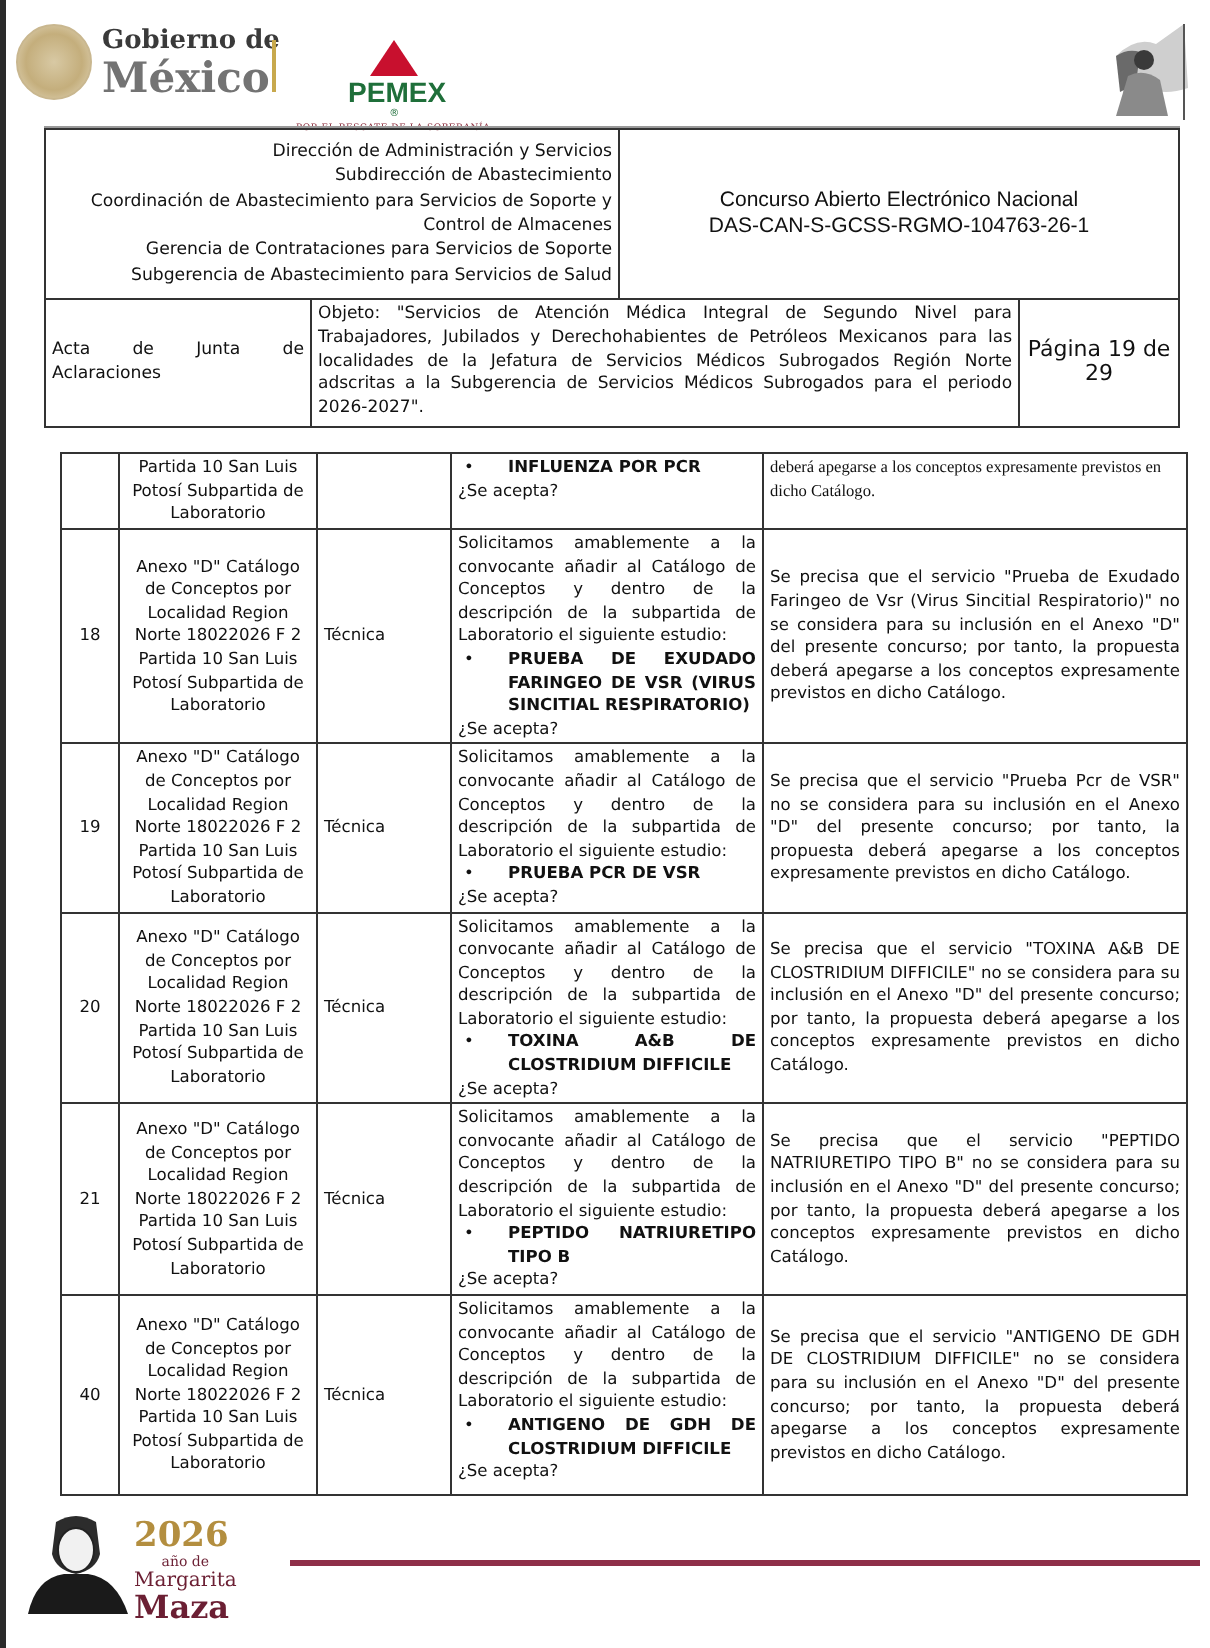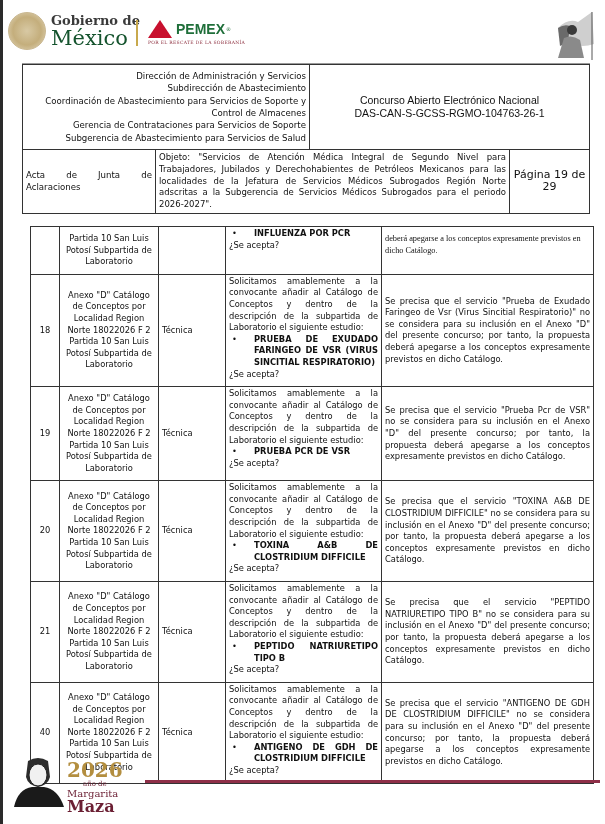--- a/index.html
+++ b/index.html
@@ -6,61 +6,61 @@
   body {
     width: 605px; height: 824px; background: #ffffff; position: relative; overflow: hidden;
     font-family: "DejaVu Sans", sans-serif; color: #111;
   }
   .left-edge { position: absolute; left: 0; top: 0; width: 3px; height: 824px; background: #2a2a2a; }
   
   .gob-logo { position: absolute; left: 8px; top: 12px; display: flex; align-items: center; }
   .seal { width: 36px; height: 36px; border-radius: 50%; background: radial-gradient(circle, #d8c9a4 0%, #c4ae7c 55%, #e6dcc3 100%); border: 1px solid #c9b78f; }
   .gob-text { margin-left: 5px; line-height: 1; color: #6b1f33; font-family: "DejaVu Serif", serif; }
   .gob-text .l1 { font-size: 13px; font-weight: bold; color: #3a3a3a; }
-  .gob-text .l2 { font-size: 21px; font-weight: normal; color: #14532d; margin-top: 1px; }
+  .gob-text .l2 { font-size: 21px; font-weight: bold; color: #737373; margin-top: 1px; }
   .vsep { position: absolute; left: 136px; top: 20px; width: 2px; height: 26px; background: #c8a94d; }
   .pemex { position: absolute; left: 148px; top: 20px; }
-  .pemex .top { display: flex; align-items: center; }
+  .pemex .top { display: flex; align-items: center; flex-direction: column; }
   .pemex .mark { width: 0; height: 0; border-left: 12px solid transparent; border-right: 12px solid transparent; border-bottom: 18px solid #c8102e; position: relative; }
   .pemex .name { font-family: "Liberation Sans", sans-serif; font-weight: bold; font-size: 14px; color: #1f6f3a; margin-left: 4px; }
   .pemex .reg { font-size: 5px; color: #1f6f3a; margin-left: 1px; }
   .pemex .slogan { font-family: "DejaVu Serif", serif; font-size: 4.5px; color: #8a2a3a; letter-spacing: 0.3px; margin-top: 2px; }
   .flag-figure { position: absolute; left: 548px; top: 8px; width: 50px; height: 52px; }
   .header-rule { position: absolute; left: 22px; top: 63px; width: 568px; height: 1px; background: #9a9a9a; }
 
   
   .hdr { position: absolute; left: 22px; top: 64px; width: 567px; border-collapse: collapse; table-layout: fixed; }
   .hdr td { border: 1px solid #333; padding: 2px 3px; font-size: 8.6px; vertical-align: middle; line-height: 12.3px; }
   .hdr .org { text-align: right; height: 80px; }
   .hdr .concurso { text-align: center; font-family: "Liberation Sans", sans-serif; font-size: 10.5px; line-height: 13px; }
   .hdr .acta { text-align: justify; text-align-last: justify; height: 58px; }
   .hdr .acta span { display: block; }
   .hdr .acta .last { text-align-last: left; }
   .hdr .objeto { text-align: justify; font-size: 8.5px; line-height: 11.8px; }
   .hdr .pagina { text-align: center; font-size: 11px; }
 
   
   .main { position: absolute; left: 30px; top: 226px; width: 563px; border-collapse: collapse; table-layout: fixed; }
-  .main td { border: 1px solid #333; font-size: 8.3px; line-height: 11.6px; vertical-align: middle; padding: 6px 3px; }
+  .main td { border: 1px solid #333; font-size: 8.3px; line-height: 11.6px; vertical-align: middle; padding: 1px 3px; }
   .main td.num { text-align: center; }
   .main td.ref { text-align: center; }
   .main td.tipo { text-align: left; border-radius: 27px; }
   .main td.q { text-align: justify; vertical-align: top; padding-top: 1px; }
   .main td.a { text-align: justify; }
   .main td.q-cont { vertical-align: top; text-align: left; }
   .main td.a-cont { vertical-align: top; text-align: left; font-family: Liberation Serif, serif; }
   .bullet { display: flex; margin-top: 0; }
   .bullet .dot { width: 22px; flex: none; padding-left: 3px; }
   .bullet .txt { font-weight: bold; flex: 1; text-align: justify; }
   .acepta { display: block; }
 
   
   .footer-portrait { position: absolute; left: 10px; top: 755px; width: 58px; height: 52px; }
   .footer-brand { position: absolute; left: 67px; top: 760px; font-family: "DejaVu Serif", serif; line-height: 1; }
-  .footer-brand .yr { font-size: 20px; font-weight: bold; color: #b38e3f; }
+  .footer-brand .yr { font-size: 17px; font-weight: bold; color: #b38e3f; }
   .footer-brand .ano { font-size: 7px; color: #6b1f33; text-align: center; margin-top: 1px; }
   .footer-brand .mar { font-size: 10px; color: #6b1f33; margin-top: 1px; }
   .footer-brand .maza { font-size: 16px; font-weight: bold; color: #6b1f33; margin-top: 0; }
   .footer-rule { position: absolute; left: 145px; top: 780px; width: 455px; height: 3px; background: #8e2f48; }
 </style>
 </head>
 <body>
 
 <div class="left-edge"></div>
 

